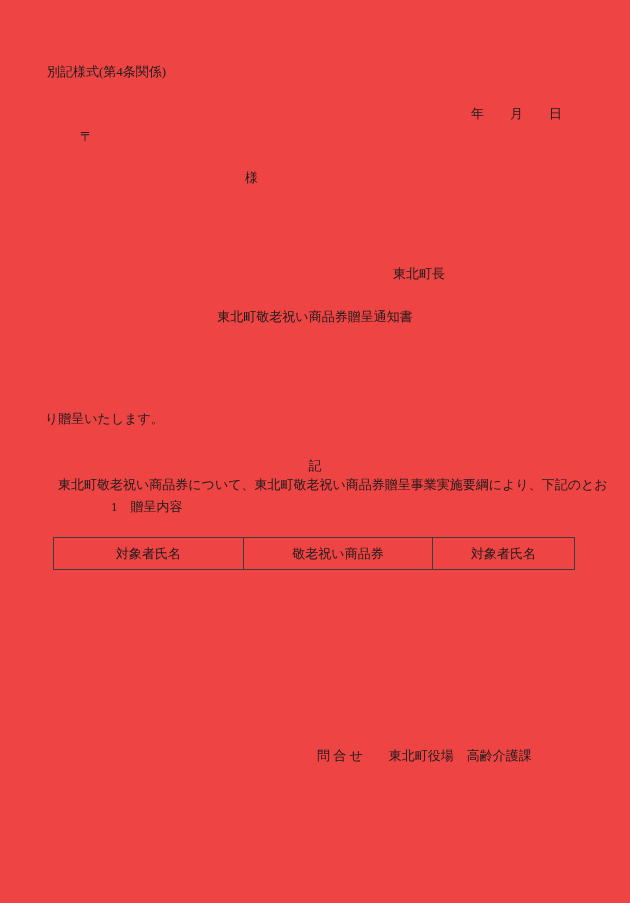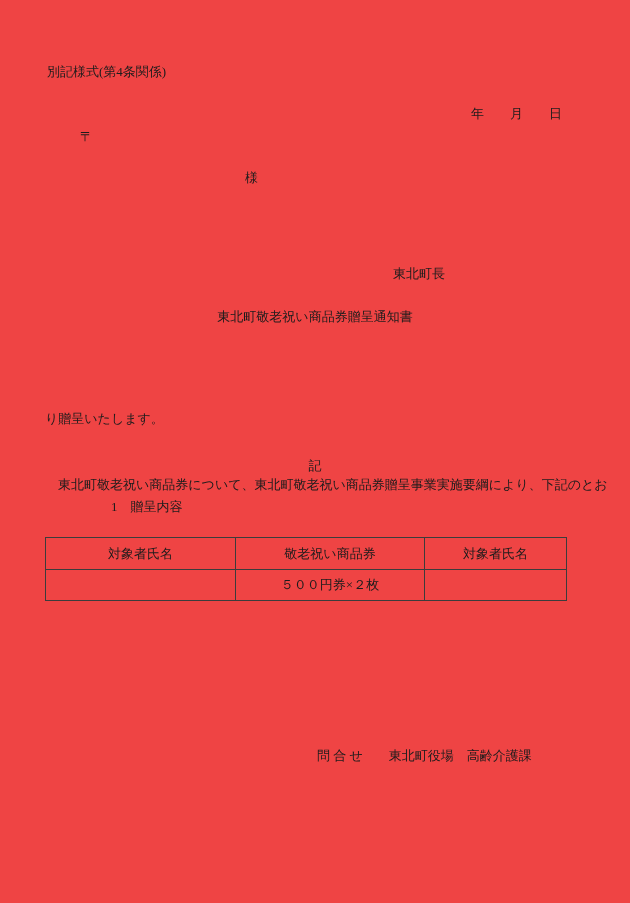--- a/index.html
+++ b/index.html
@@ -11,21 +11,21 @@
     font-family: "Liberation Serif", "DejaVu Serif", serif;
     color: #1c1c1c;
     font-size: 13px;
     overflow: hidden;
   }
   .abs { position: absolute; white-space: pre; line-height: 1; }
   .centered { position: absolute; left: 0; right: 0; text-align: center; white-space: pre; line-height: 1; margin-top: 8px; }
   .body-text { position: absolute; left: 45px; top: 364px; line-height: 22px; white-space: pre; }
   .doc-table {
     position: absolute;
-    left: 45px;
+    left: 53px;
     top: 537px;
     width: 521px;
     border-collapse: collapse;
     table-layout: fixed;
   }
   .doc-table th, .doc-table td {
     border: 1px solid #3c3c3c;
     font-weight: normal;
     text-align: center;
     vertical-align: middle;
@@ -71,24 +71,19 @@
       <col class="col-name">
       <col class="col-gift">
       <col class="col-issue">
     </colgroup>
     <tbody>
         <tr>
       <th>対象者氏名</th>
       <th>敬老祝い商品券</th>
       <th>対象者氏名</th>
     </tr>
-    <tr>
-      <td></td>
-      <td>５００円券×２枚</td>
-      <td></td>
-    </tr>
   </tbody>
     </table>
 
   <div class="abs" style="left:297px; top:749px;margin-left:20px;">問 合 せ　　東北町役場　高齢介護課</div>
 
 
 </div>
 
 </body></html>

